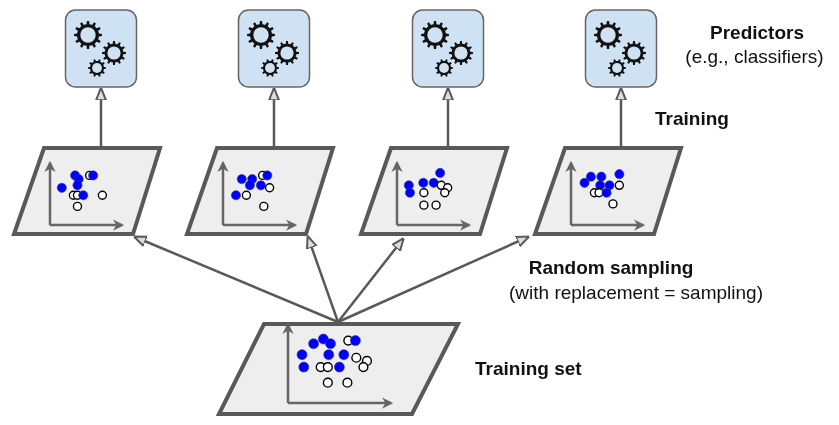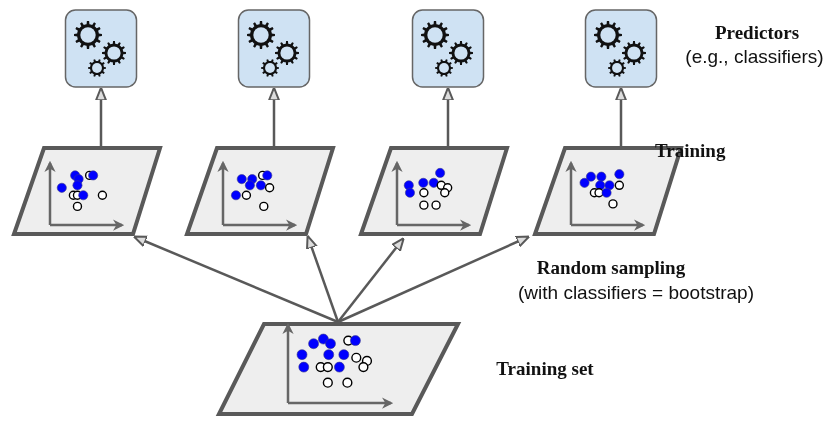--- a/index.html
+++ b/index.html
@@ -1,19 +1,19 @@
 <!DOCTYPE html>
 <html><head>
 <meta charset="utf-8">
 <style>
   html, body { margin: 0; padding: 0; background: #ffffff; }
   body { width: 839px; height: 425px; position: relative; overflow: hidden; font-family: "Liberation Sans", sans-serif; }
   #diagram { position: absolute; left: 0; top: 0; }
   .label { position: absolute; color: #111; text-align: center; white-space: nowrap; }
-  .bold { font-weight: bold; font-size: 19px; font-family: Liberation Serif, serif; }
+  .bold { font-weight: bold; font-size: 19px; }
   .normal { font-size: 19px; }
 </style>
 </head>
 <body>
 
 <svg id="diagram" width="839" height="425" viewBox="0 0 839 425" xmlns="http://www.w3.org/2000/svg">
   <defs>
     <marker id="arrowhead" viewBox="0 0 10 10" refX="9" refY="5" markerWidth="5" markerHeight="5" orient="auto-start-reverse">
       <path d="M0,1 L10,5 L0,9 Z" fill="#dddddd" stroke="#595959" stroke-width="1.6"></path>
     </marker>
@@ -187,16 +187,16 @@
         <circle cx="327.82" cy="367.12" r="4.4" fill="#ffffff" stroke="#000000" stroke-width="1.4"></circle>
         <circle cx="339.39" cy="367.12" r="5" fill="#0000ff" stroke="#3a3a8a" stroke-width="0.6"></circle>
         <circle cx="327.82" cy="382.72" r="4.4" fill="#ffffff" stroke="#000000" stroke-width="1.4"></circle>
         <circle cx="347.4" cy="382.72" r="4.4" fill="#ffffff" stroke="#000000" stroke-width="1.4"></circle>
       </g>
     </g>
 </svg>
 
 <div class="label bold" style="left:692px; top:22px; width:130px;">Predictors</div>
 <div class="label normal" style="left:667px; top:46px; width:175px;">(e.g., classifiers)</div>
-<div class="label bold" style="left:655px; top:108px; width:100px; text-align:left;margin-top:32px;">Training</div>
+<div class="label bold" style="left:655px; top:108px; width:100px; text-align:left;">Training</div>
 <div class="label bold" style="left:511px; top:257px; width:200px;">Random sampling</div>
-<div class="label normal" style="left:486px; top:282px; width:300px;">(with classifiers = bootstrap)</div>
-<div class="label bold" style="left:475px; top:358px; width:140px; text-align:center;">Training set</div>
+<div class="label normal" style="left:486px; top:282px; width:300px;">(with replacement = sampling)</div>
+<div class="label bold" style="left:475px; top:358px; width:140px; text-align:left;">Training set</div>
 
 </body></html>

